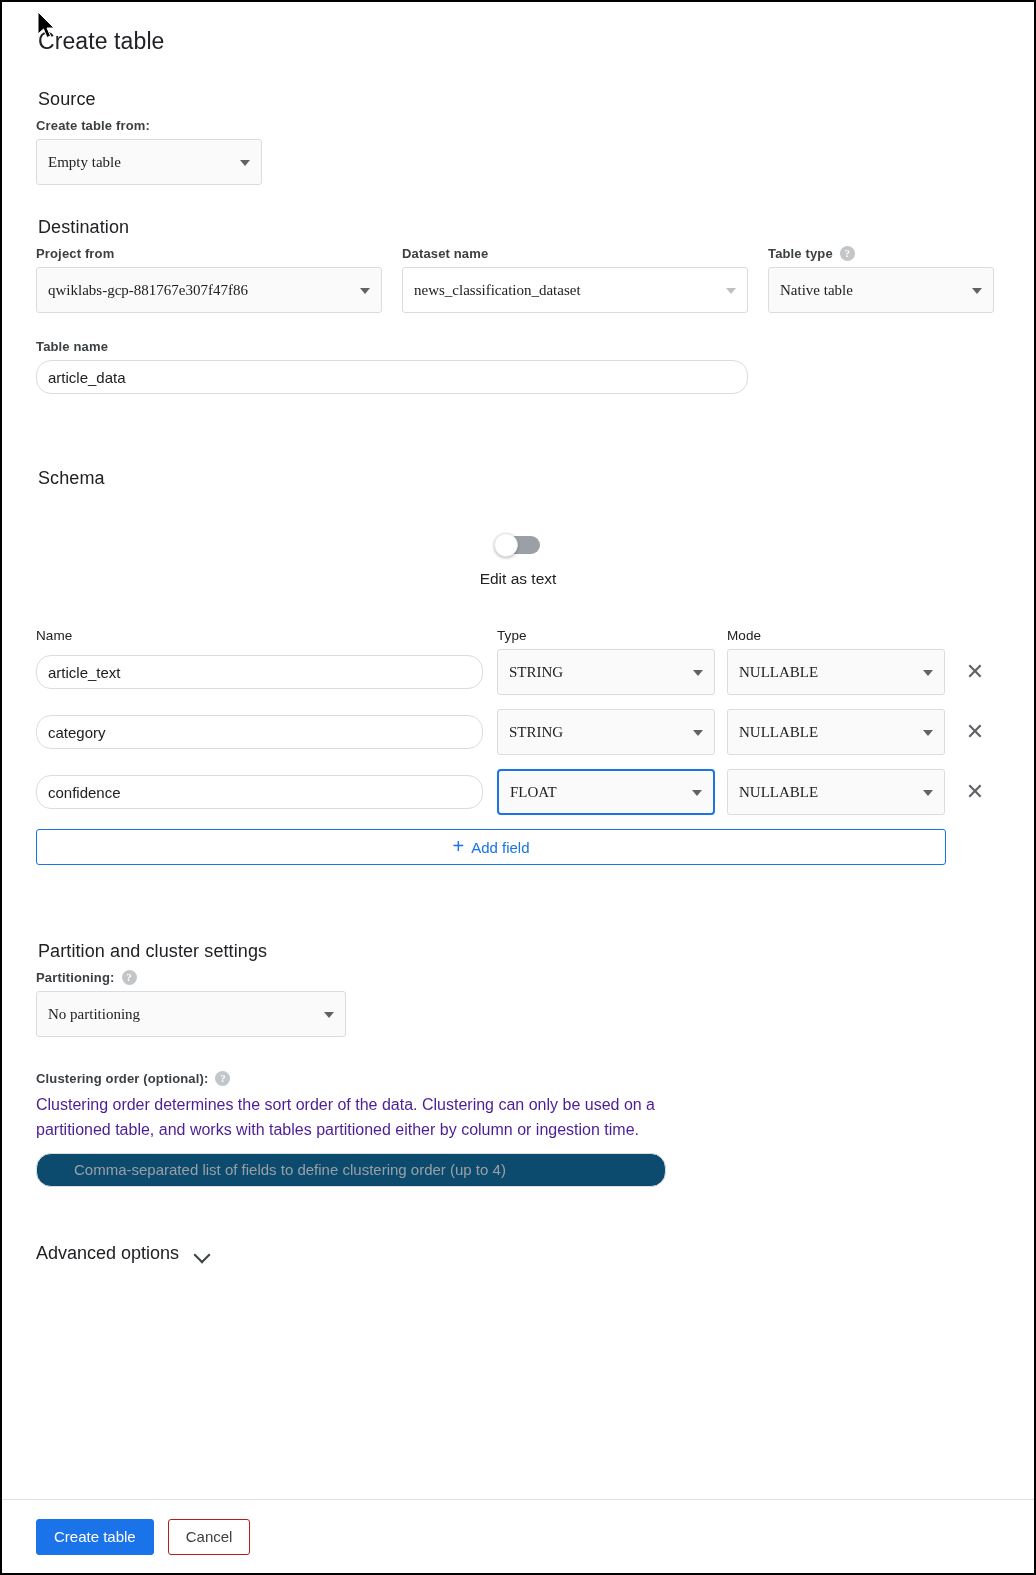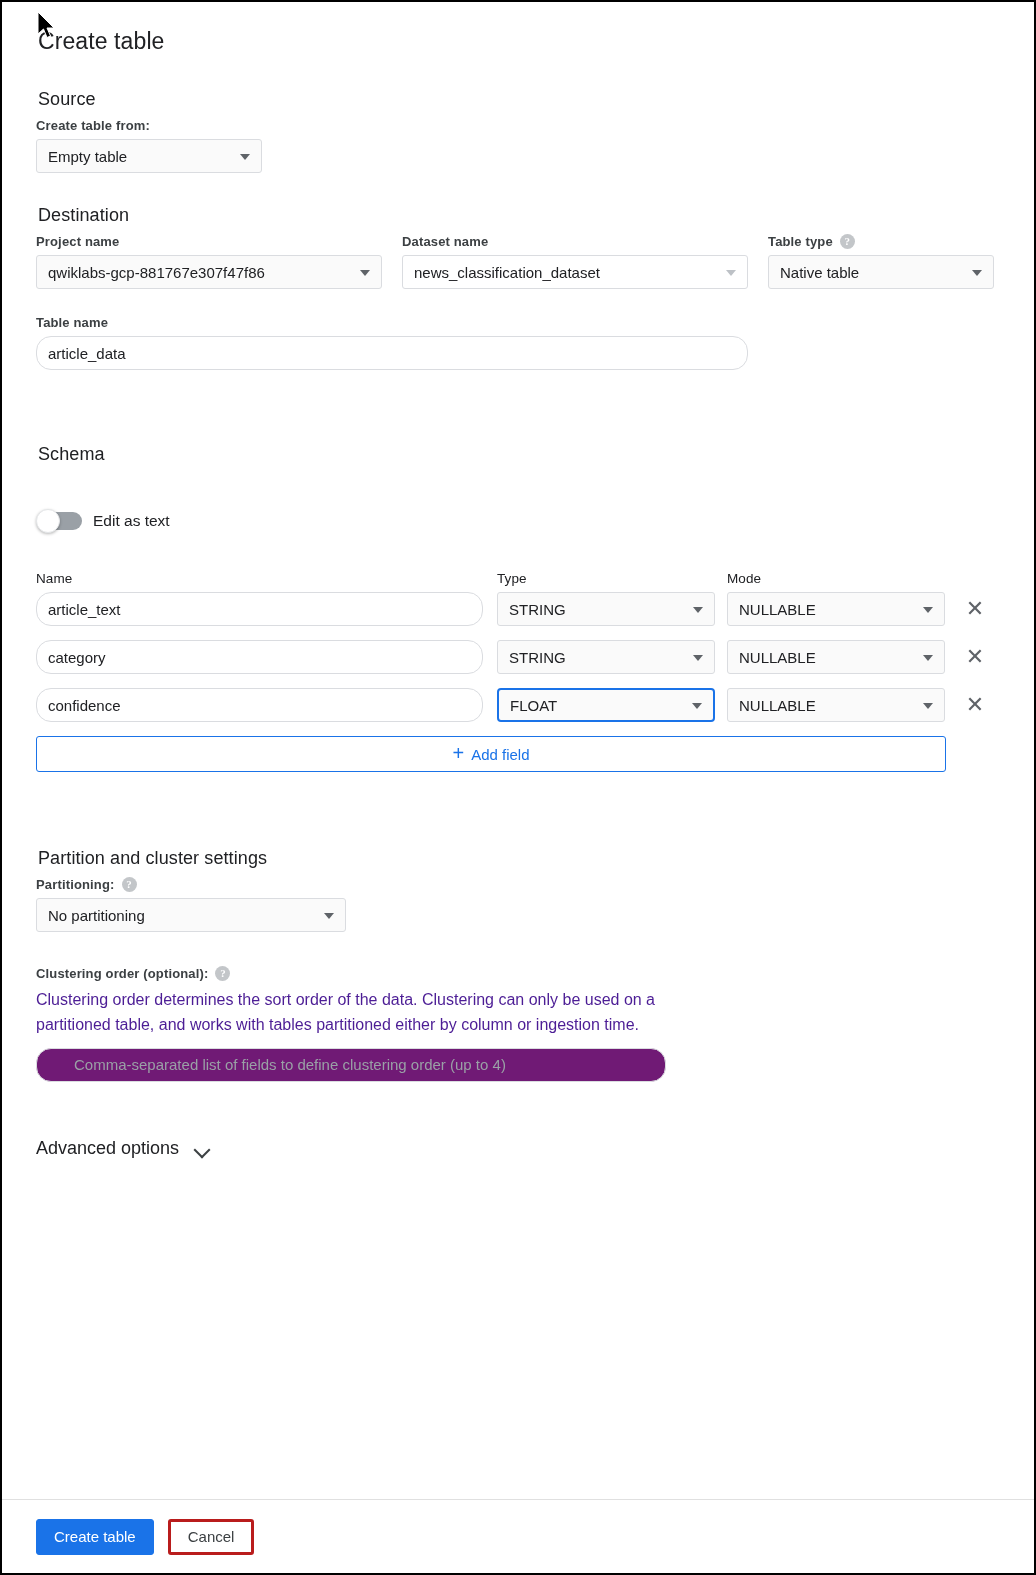--- a/index.html
+++ b/index.html
@@ -67,31 +67,32 @@
     font-size: 13.5px;
     font-weight: 400;
     color: #202124;
     margin-bottom: 6px;
     letter-spacing: 0.1px;
   }
 
   
   .select {
     position: relative;
-    height: 34px;
+    height: 46px;
     border: 1px solid #dadce0;
     border-radius: 3px;
     background: #fafafa;
     display: flex;
     align-items: center;
     padding: 0 32px 0 11px;
     font-size: 15px;
     color: #202124;
     white-space: nowrap;
     overflow: hidden;
+    font-family: Liberation Serif, serif;
   }
   .select .caret {
     position: absolute;
     right: 11px;
     top: 50%;
     width: 0; height: 0;
     margin-top: -2px;
     border-left: 5.5px solid transparent;
     border-right: 5.5px solid transparent;
     border-top: 6px solid #5f6368;
@@ -110,21 +111,21 @@
     border-radius: 15px;
     background: #ffffff;
     display: flex;
     align-items: center;
     padding: 0 11px;
     font-size: 15px;
     color: #202124;
     white-space: nowrap;
     overflow: hidden;
   }
-  .textfield.placeholder { color: #9aa0a6; background: #701a75; padding-left: 37px; }
+  .textfield.placeholder { color: #9aa0a6; background: #0c4a6e; padding-left: 37px; }
 
   .help-icon {
     display: inline-block;
     width: 15px; height: 15px;
     border-radius: 50%;
     background: #c3c6c9;
     color: #ffffff;
     font-size: 11px;
     font-weight: 700;
     line-height: 15px;
@@ -143,22 +144,23 @@
   }
   .dest-col-project { width: 346px; margin-right: 20px; }
   .dest-col-dataset { width: 346px; margin-right: 20px; }
   .dest-col-tabletype { width: 226px; }
   .table-name-block { margin-top: 26px; width: 712px; }
 
   
   .toggle-row {
     display: flex;
     align-items: center;
-    gap: 9px;
+    gap: 15px;
     margin-top: 46px;
+    flex-direction: column;
   }
   .toggle {
     position: relative;
     width: 48px;
     height: 20px;
     flex: 0 0 auto;
   }
   .toggle .track {
     position: absolute;
     left: 6px; top: 1px;
@@ -279,21 +281,21 @@
     font-size: 15px;
     font-weight: 500;
     padding: 0 17px;
     height: 36px;
     cursor: pointer;
     font-family: "Liberation Sans", sans-serif;
   }
   .btn-secondary {
     background: #ffffff;
     color: #3c4043;
-    border: 3px solid #b91c1c;
+    border: 1px solid #b91c1c;
     border-radius: 3px;
     font-size: 15px;
     font-weight: 400;
     padding: 0 17px;
     height: 36px;
     cursor: pointer;
     font-family: "Liberation Sans", sans-serif;
   }
 
   
@@ -326,21 +328,21 @@
         </div>
       </div>
     </div>
 
     <div class="section-destination">
       <div class="section-title">Destination</div>
 
       <div class="dest-row">
 
         <div class="dest-col-project">
-          <div class="field-label">Project name</div>
+          <div class="field-label">Project from</div>
           <div class="select">
             <span>qwiklabs-gcp-881767e307f47f86</span>
             <span class="caret"></span>
           </div>
         </div>
 
         <div class="dest-col-dataset">
           <div class="field-label">Dataset name</div>
           <div class="select white-bg muted-caret">
             <span>news_classification_dataset</span>

